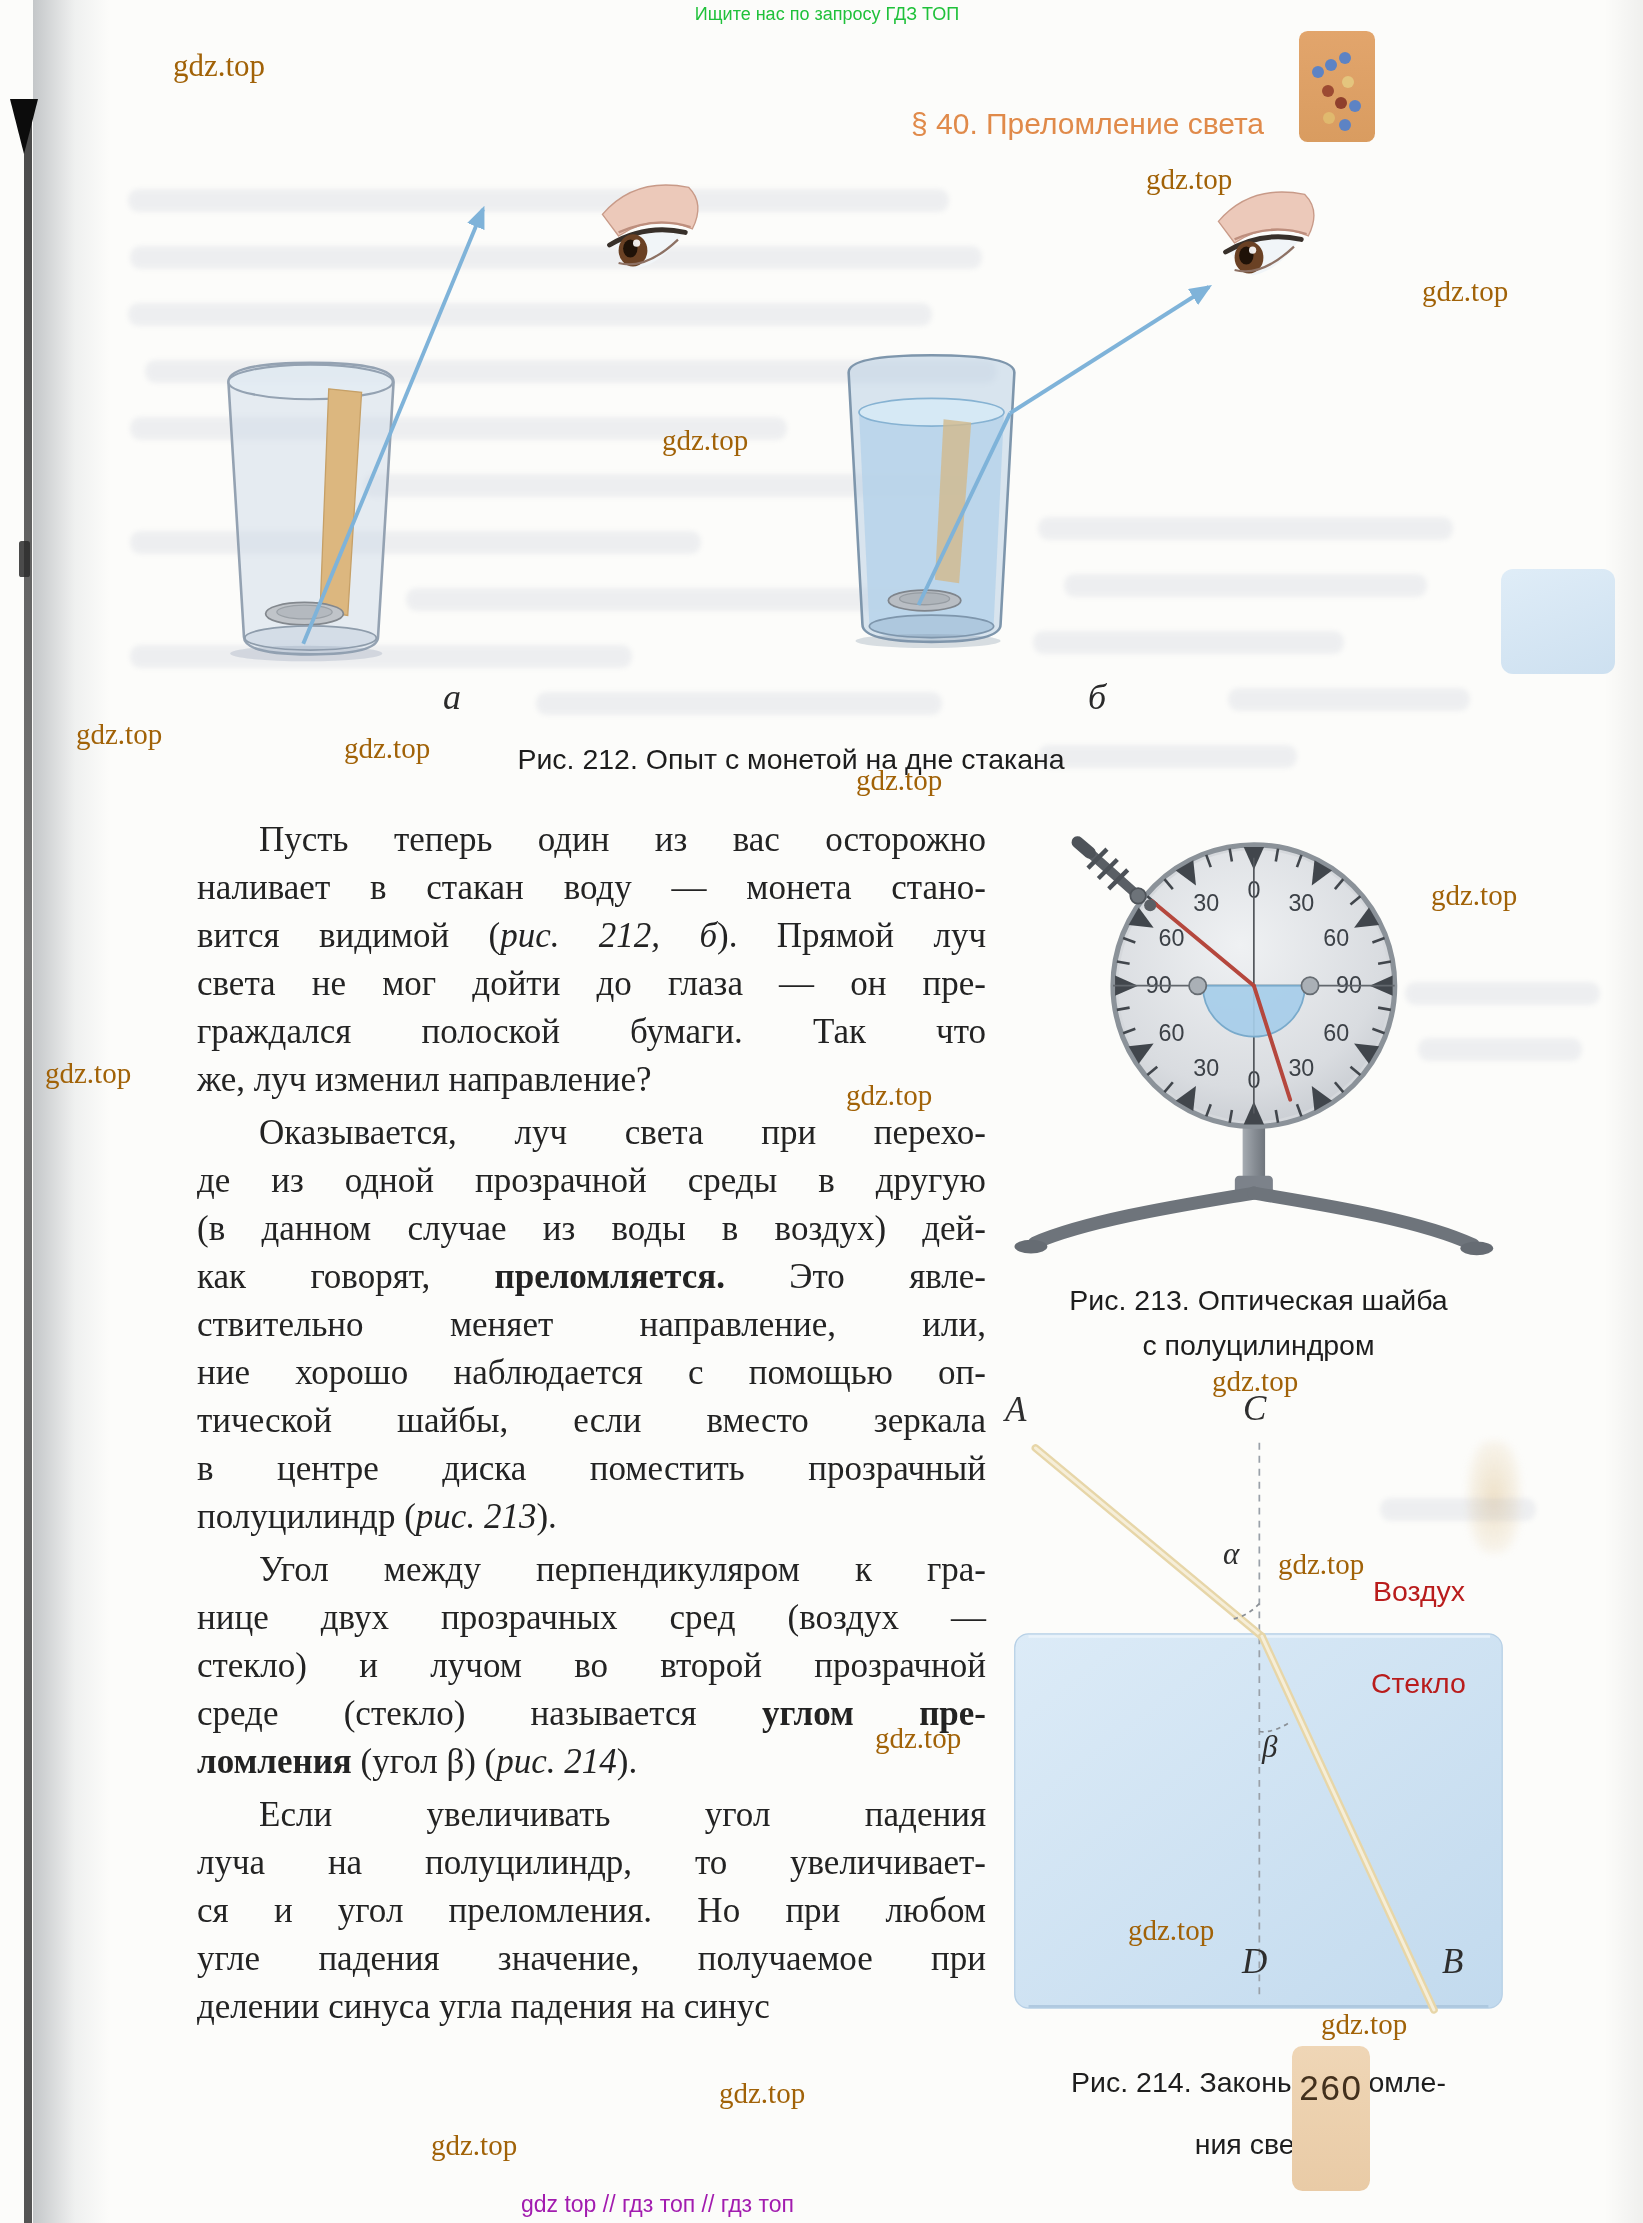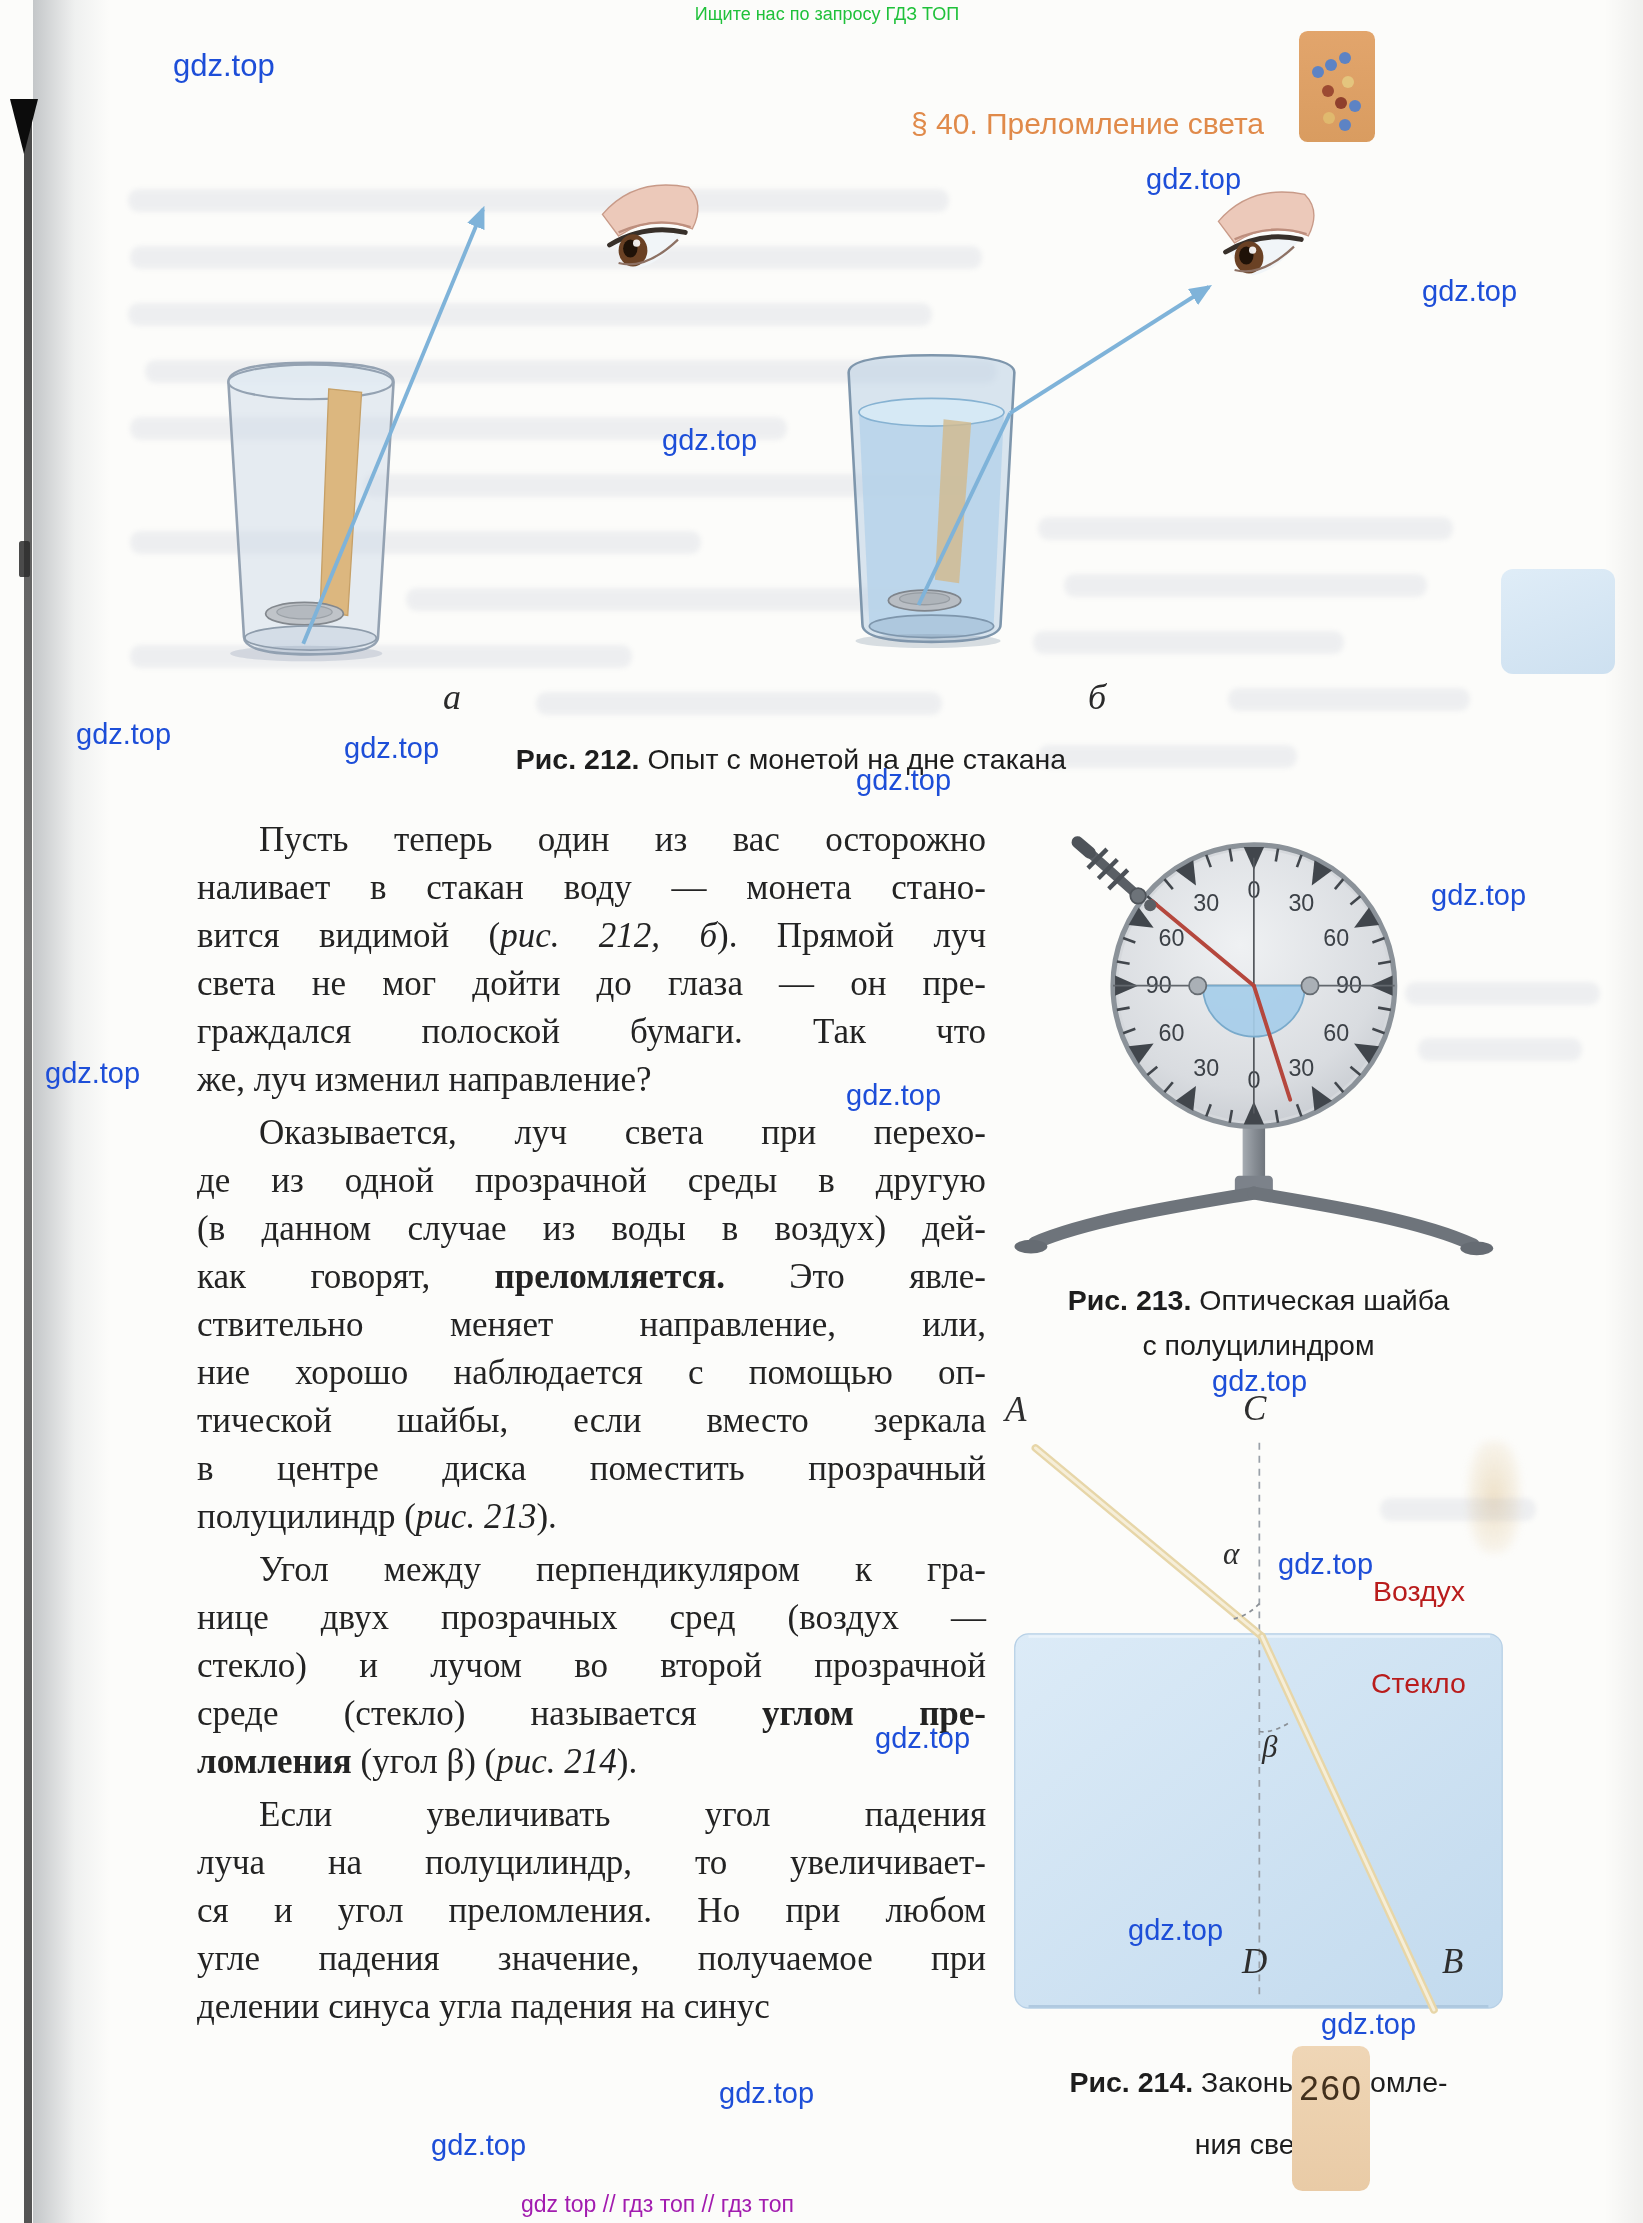--- a/index.html
+++ b/index.html
@@ -11,35 +11,35 @@
     background:linear-gradient(90deg,rgba(150,155,160,.55),rgba(200,204,208,.25) 55%,rgba(255,255,255,0));}
   .spine-line{left:24px;top:102px;width:7.8px;height:2121px;
     background:linear-gradient(180deg,#1c1c1c,#5a5a5a 40%,#3a3a3a 75%,#2a2a2a);opacity:.8;}
   .spine-wedge{left:10.4px;top:99px;width:0;height:0;
     border-left:14px solid transparent;border-right:14px solid transparent;border-top:55px solid #0c0c0c;}
   .spine-dash{left:19px;top:541px;width:11.2px;height:36px;background:#2b2b2b;border-radius:2.6px;opacity:.85;}
   .right-shade{right:0;top:0;width:40px;height:2223px;background:linear-gradient(270deg,rgba(0,0,0,.05),rgba(0,0,0,0));}
   
   .promo{left:481px;top:3.5px;width:692px;text-align:center;font-family:"Liberation Sans",sans-serif;
     font-size:18px;font-weight:500;color:#1fc13a;}
-  .wm{position:absolute;font-family:Liberation Sans, sans-serif;color:#1d4ed8;font-weight:500;white-space:nowrap;z-index:40;}
+  .wm{position:absolute;font-family:Liberation Serif, serif;color:#a16207;font-weight:500;white-space:nowrap;z-index:40;}
   .sec-header{left:911px;top:107px;font-family:"Liberation Sans",sans-serif;font-size:30px;font-weight:500;color:#e08a4a;white-space:nowrap;}
   .corner-tab{left:1299px;top:31px;width:76px;height:111px;background:linear-gradient(180deg,#e2a56c,#d99c60);border-radius:8.6px;}
   .corner-tab i{position:absolute;border-radius:50%;width:12px;height:12px;}
   .bodycol{left:197px;top:816px;width:789px;font-size:35px;line-height:48px;color:#232323;}
   .para{margin-top:5px;}
   .para:first-child{margin-top:0;}
   .tline{text-align:justify;text-align-last:justify;height:48px;overflow:visible;white-space:nowrap;}
   .tline.lastline{text-align-last:left;}
   .tline.firstline{text-indent:62px;}
   .seg-b{font-weight:700;}
   .seg-i{font-style:italic;}
   .figlabel{font-style:italic;font-size:36px;color:#2a2a2a;}
   .caption{font-family:"Liberation Sans",sans-serif;font-size:28.5px;color:#1d1d1d;text-align:center;line-height:38px;white-space:nowrap;}
-  .caption b{font-weight:700;margin-top:38px;}
+  .caption b{font-weight:400;margin-top:38px;}
   .geo-label{font-style:italic;font-size:35px;color:#2e2e2e;}
   .angle-label{font-style:italic;font-size:31px;color:#2e2e2e;}
   .medium-label{font-family:"Liberation Sans",sans-serif;font-size:28.5px;color:#b91c1c;}
   .footer-links{left:450px;top:2191px;width:415px;text-align:center;font-family:"Liberation Sans",sans-serif;
     font-size:23px;font-weight:500;color:#a21caf;white-space:nowrap;}
   .page-tab{left:1292px;top:2046px;width:78px;height:145px;background:linear-gradient(180deg,#efd6b6,#e9cba6);border-radius:10.4px;}
   .page-num{left:1292px;top:2068px;width:78px;text-align:center;font-family:"Liberation Sans",sans-serif;
     font-size:35px;color:#42301d;letter-spacing:1.7px;}
   .bleed{position:absolute;height:23px;border-radius:10.4px;filter:blur(2.6px);opacity:.12;background:#8a93ae;z-index:1;}
   .bleed.pink{background:#b98f88;opacity:.18;}

